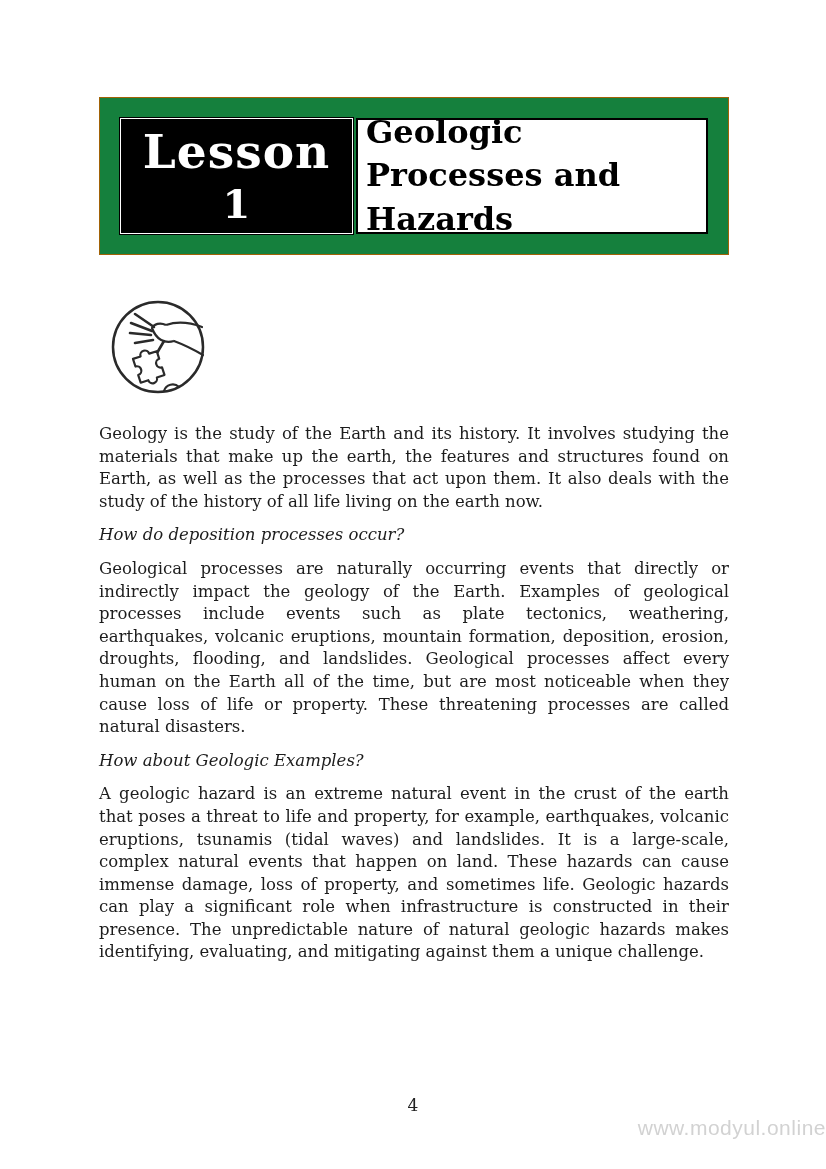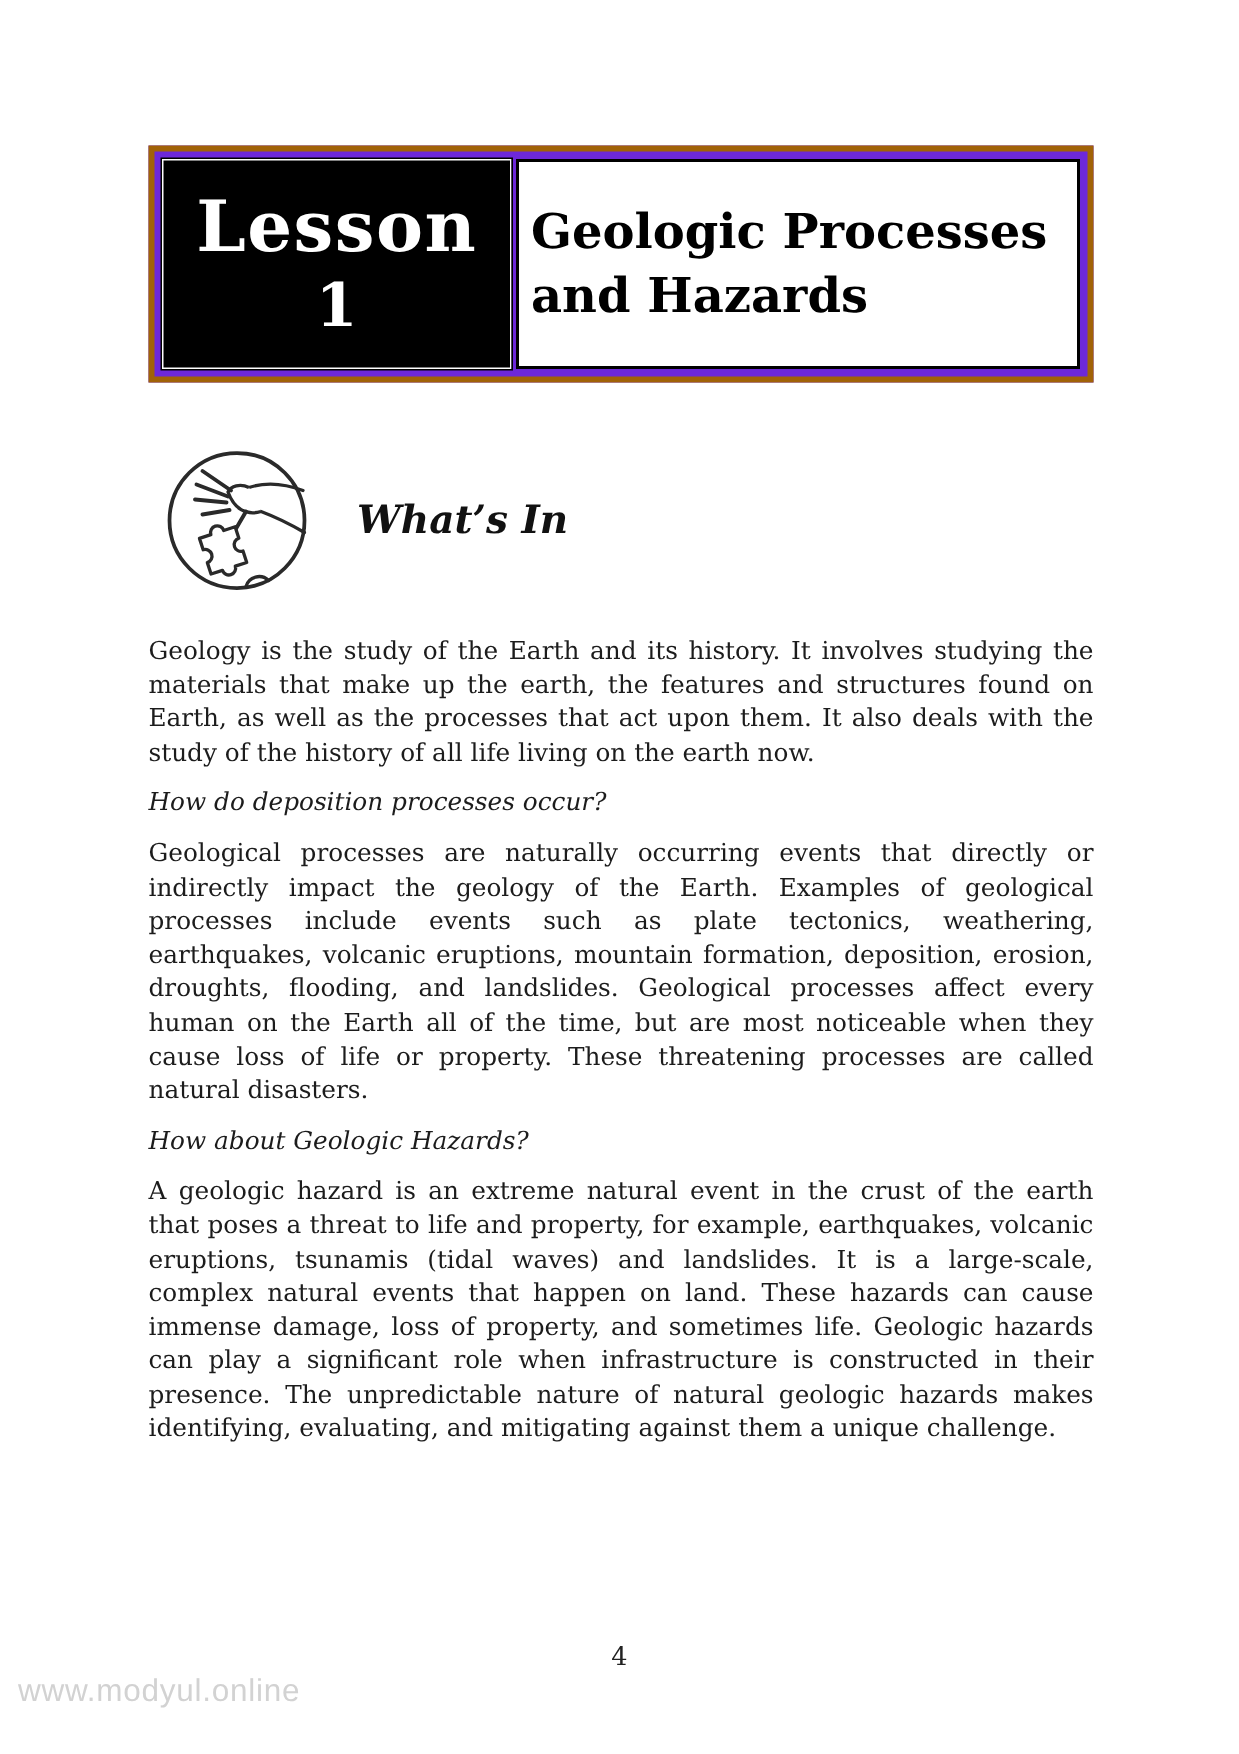--- a/index.html
+++ b/index.html
@@ -12,25 +12,25 @@
     color: #1c1c1c;
     overflow: hidden;
   }
 
   
   .lesson-banner {
     position: absolute;
     left: 99px; top: 97px;
     width: 630px; height: 158px;
     box-sizing: border-box;
-    border: 4px solid #a16207;
-    padding: 5px;
+    border: 1px solid #a16207;
+    padding: 20px;
     display: flex;
     gap: 3px;
-    background: #6d28d9;
+    background: #15803d;
   }
   .lesson-cell {
     box-sizing: border-box;
     width: 233px;
     background: #000;
     border: 1px solid #fff;
     outline: 1px solid #000;
     color: #fff;
     display: flex;
     flex-direction: column;
@@ -97,21 +97,21 @@
     left: 0; right: 0;
     top: 1095px;
     text-align: center;
     font-size: 17px;
     color: #222;
   }
   .watermark {
     position: absolute;
     left: 12px; right: 0;
     top: 1116px;
-    text-align: left;
+    text-align: right;
     font-size: 21px;
     color: #d2d2d2;
     font-family: "Liberation Sans", sans-serif;
     letter-spacing: 0.5px;
   }
 </style>
 </head>
 <body>
 
 <div class="page">
@@ -142,27 +142,26 @@
       <path d="M45,43 L27,46" fill="none" stroke="#2a2a2a" stroke-width="2.6" stroke-linecap="round"></path>
 
       <path d="M56,44 L49,56" fill="none" stroke="#2a2a2a" stroke-width="2.6" stroke-linecap="round"></path>
 
       <g transform="rotate(-18 42 69)">
         <path d="M28,57 h8 a4.5,4.5 0 1 1 9,0 h8 v8 a4.5,4.5 0 1 0 0,9 v8 h-8 a4.5,4.5 0 1 1 -9,0 h-8 v-8 a4.5,4.5 0 1 0 0,-9 z" fill="#ffffff" stroke="#2a2a2a" stroke-width="2.2" stroke-linejoin="round"></path>
       </g>
 
       <path d="M56,94 a9,9 0 0 1 15,-4" fill="none" stroke="#2a2a2a" stroke-width="2.2" stroke-linecap="round"></path>
     </svg>
-    <div class="wi-heading">What’s In</div>
   </div>
 
   <div class="content">
     <p>Geology is the study of the Earth and its history. It involves studying the materials that make up the earth, the features and structures found on Earth, as well as the processes that act upon them. It also deals with the study of the history of all life living on the earth now.</p>
     <p class="question">How do deposition processes occur?</p>
     <p>Geological processes are naturally occurring events that directly or indirectly impact the geology of the Earth. Examples of geological processes include events such as plate tectonics, weathering, earthquakes, volcanic eruptions, mountain formation, deposition, erosion, droughts, flooding, and landslides. Geological processes affect every human on the Earth all of the time, but are most noticeable when they cause loss of life or property. These threatening processes are called natural disasters.</p>
-    <p class="question">How about Geologic Hazards?</p>
+    <p class="question">How about Geologic Examples?</p>
     <p>A geologic hazard is an extreme natural event in the crust of the earth that poses a threat to life and property, for example, earthquakes, volcanic eruptions, tsunamis (tidal waves) and landslides. It is a large-scale, complex natural events that happen on land. These hazards can cause immense damage, loss of property, and sometimes life. Geologic hazards can play a significant role when infrastructure is constructed in their presence. The unpredictable nature of natural geologic hazards makes identifying, evaluating, and mitigating against them a unique challenge.</p>
   </div>
 
   <div class="page-number">4</div>
   <div class="watermark">www.modyul.online</div>
 
 </div>
 
 </body></html>

